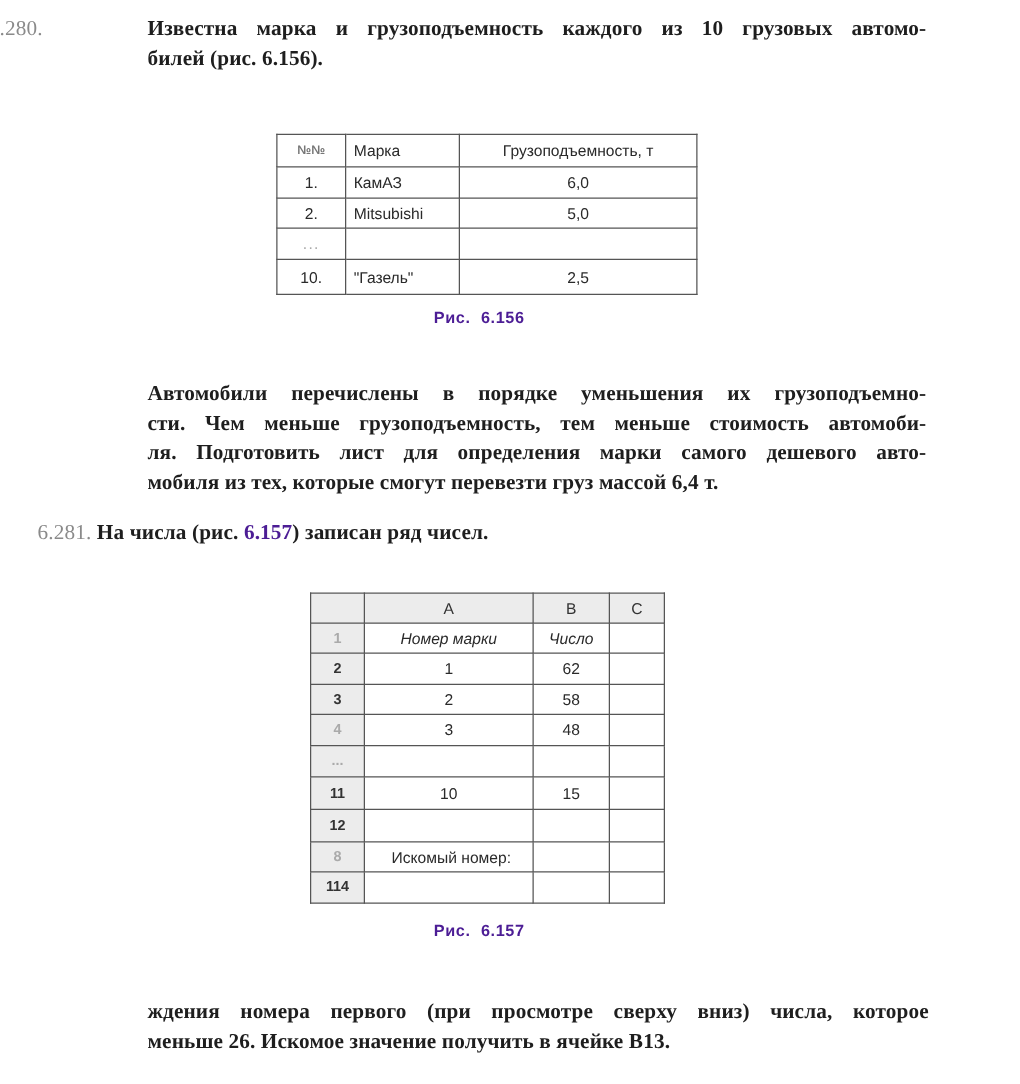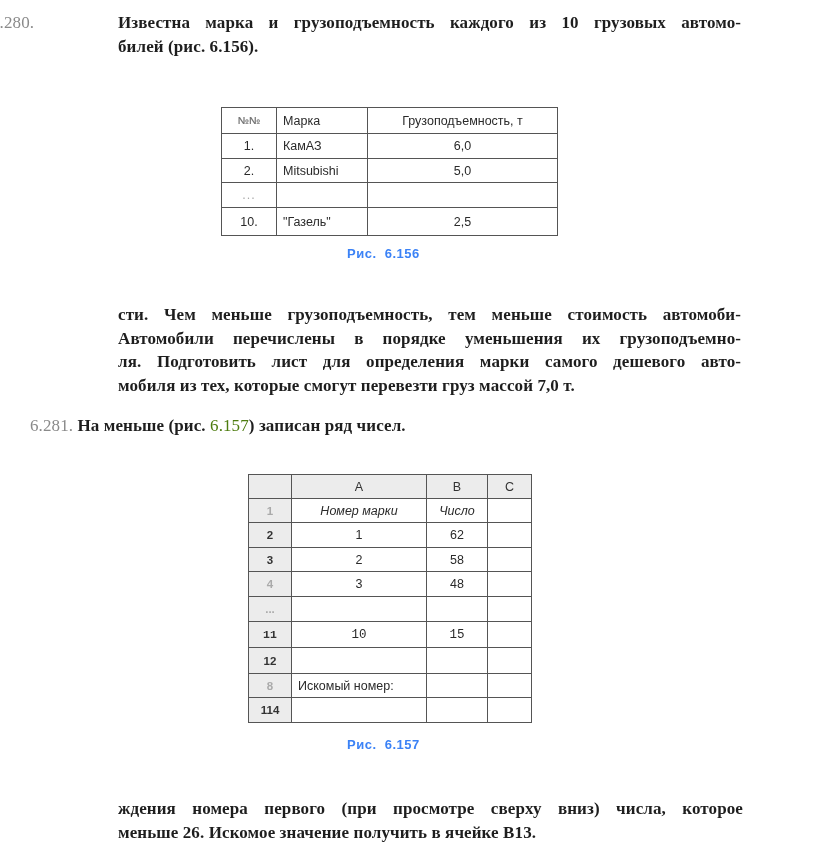--- a/index.html
+++ b/index.html
@@ -8,33 +8,33 @@
     font-family: "Liberation Serif", "DejaVu Serif", serif;
     color: #1e1e1e;
   }
   .para {
     position: absolute; font-size: 17px; line-height: 23.5px;
     font-weight: bold; text-align: justify; letter-spacing: 0.1px;
   }
   .para .line { display: block; white-space: nowrap; text-align-last: justify; margin-left: 20px; }
   .para .line.last { text-align-last: left; }
   .num { color: #8a8a8a; font-weight: normal; }
-  .ref { color: #4d7c0f; font-weight: normal; }
+  .ref { color: #4c1d95; font-weight: bold; }
 
   table.tbl {
     position: absolute; border-collapse: collapse;
     font-family: "Liberation Sans", "DejaVu Sans", sans-serif;
     font-size: 12.5px; color: #2a2a2a;
   }
   table.tbl td {
     border: 1.6px solid #555; padding: 0 6px; white-space: nowrap;
   }
   .caption {
     position: absolute; font-family: "Liberation Sans", "DejaVu Sans", sans-serif;
-    font-weight: bold; font-size: 13px; color: #3b82f6; letter-spacing: 0.5px;
+    font-weight: bold; font-size: 13px; color: #4c1d95; letter-spacing: 0.5px;
   }
   .center { text-align: center; }
   .ss td.rh, .ss tr.colhdr td { background: #ececec; }
   .ss td.rh { text-align: center; font-weight: bold; font-size: 11.5px; color: #333; }
   .ss tr.colhdr td { text-align: center; color: #333; }
   .ss td.rh.faded, .ss td.faded { color: #aaa; }
   .ital { font-style: italic; }
   .dots { color: #aaa; letter-spacing: 1px; }
 </style>
 </head>
@@ -73,29 +73,29 @@
   <tr style="height:28px;">
     <td class="center">10.</td>
     <td>"Газель"</td>
     <td class="center">2,5</td>
   </tr>
 </tbody>
   </table>
 <div class="caption" style="left:347px; top:246px; white-space:pre;">Рис.  6.156</div>
 
 <div class="para" style="left:98px; top:303px; width:643px;">
+  <span class="line">Автомобили перечислены в порядке уменьшения их грузоподъемно-</span>
   <span class="line">сти. Чем меньше грузоподъемность, тем меньше стоимость автомоби-</span>
-  <span class="line">Автомобили перечислены в порядке уменьшения их грузоподъемно-</span>
   <span class="line">ля. Подготовить лист для определения марки самого дешевого авто-</span>
-  <span class="line last">мобиля из тех, которые смогут перевезти груз массой 7,0 т.</span>
+  <span class="line last">мобиля из тех, которые смогут перевезти груз массой 6,4 т.</span>
 </div>
 
 <div class="para" style="left:30px; top:414px; width:700px;">
   <span class="num">6.281.</span>
-  <span>На меньше (рис. </span><span class="ref">6.157</span><span>) записан ряд чисел.</span>
+  <span>На числа (рис. </span><span class="ref">6.157</span><span>) записан ряд чисел.</span>
 </div>
 
 <table class="tbl ss" style="left:248px; top:474px; width:284px;">
   <tbody>
       <tr class="colhdr" style="height:24px;">
     <td style="width:30px;"></td>
     <td style="width:122px;">A</td>
     <td style="width:48px;">B</td>
     <td class="faded">C</td>
   </tr>
@@ -122,35 +122,35 @@
     <td class="center">3</td>
     <td class="center">48</td>
     <td></td>
   </tr>
   <tr style="height:25px;">
     <td class="rh faded">...</td>
     <td class="center"></td>
     <td class="center"></td>
     <td></td>
   </tr>
-  <tr style="height:26px;font-family:Liberation Mono, monospace;">
+  <tr style="height:26px;">
     <td class="rh">11</td>
     <td class="center">10</td>
     <td class="center">15</td>
     <td></td>
   </tr>
   <tr style="height:26px;margin-top:24px;">
     <td class="rh">12</td>
     <td class="center"></td>
     <td class="center"></td>
     <td></td>
   </tr>
   <tr style="height:24px;">
     <td class="rh faded">8</td>
-    <td style="text-align:left; padding-right:2px;">Искомый номер:</td>
+    <td style="text-align:center; padding-right:2px;">Искомый номер:</td>
     <td class="center"></td>
     <td></td>
   </tr>
   <tr style="height:25px;margin-left:44px;">
     <td class="rh">114</td>
     <td class="center"></td>
     <td class="center"></td>
     <td></td>
   </tr>
 </tbody>

